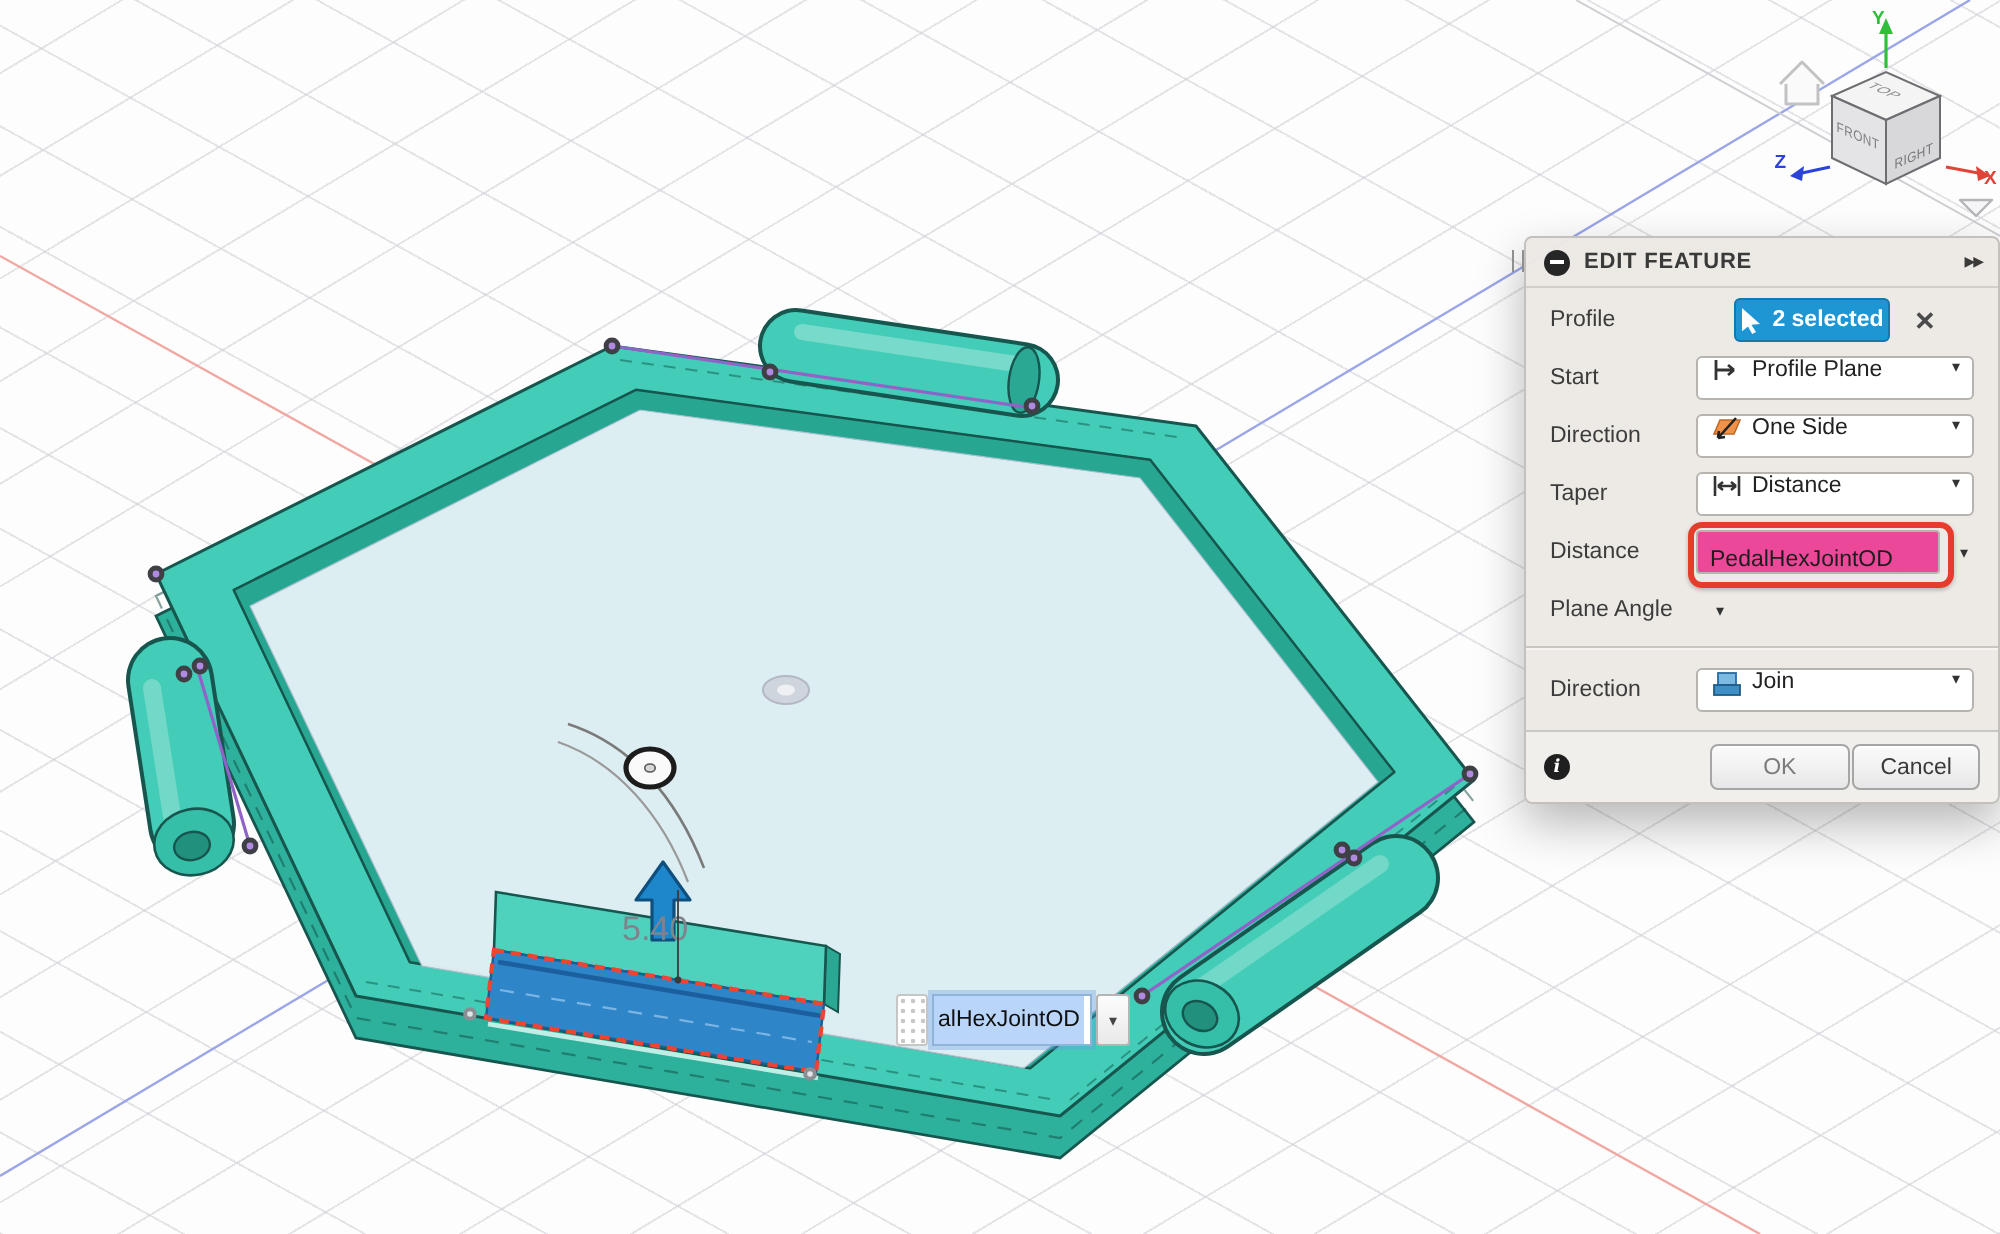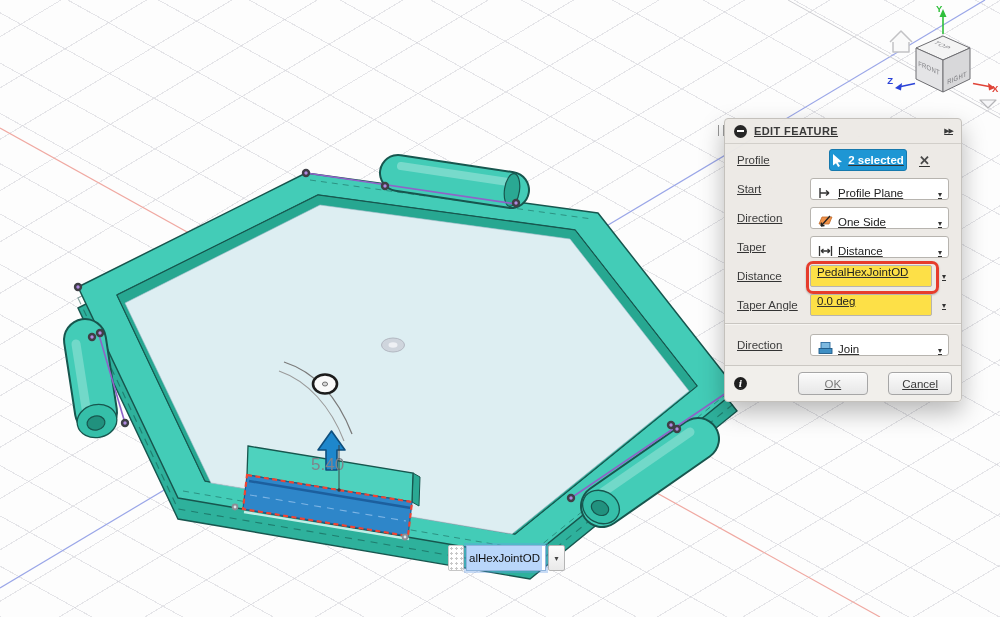--- a/index.html
+++ b/index.html
@@ -7,64 +7,64 @@
     position:relative;width:1000px;height:617px;overflow:hidden;
     background-color:#fdfdfd;
     background-image:
       repeating-linear-gradient(29deg,  rgba(205,205,212,.50) 0 1px, transparent 1px 44px),
       repeating-linear-gradient(329deg, rgba(205,205,212,.50) 0 1px, transparent 1px 44px);
   }
   .scene{position:absolute;inset:0;}
   svg text{font-family:"Liberation Sans",sans-serif;}
 
   
-  .float-input{position:absolute;left:448px;top:497px;display:flex;align-items:stretch;height:26px;z-index:5;margin-top:48px;}
+  .float-input{position:absolute;left:448px;top:497px;display:flex;align-items:stretch;height:26px;z-index:5;}
   .float-handle{width:14px;background:#fff;border:1px solid #c6c6c6;border-radius:2px;
     background-image:radial-gradient(#c8c8c8 1px, transparent 1.3px);background-size:5px 5px;margin-right:2px;}
   .float-field{width:78px;background:#fff;border:1px solid #8fb4dc;box-shadow:0 0 0 2px rgba(100,155,230,.35);
     display:flex;align-items:center;overflow:hidden;}
   .float-field span{background:#b9d6fa;color:#101010;font-size:11.5px;line-height:22px;padding:1px 2px;white-space:nowrap;}
   .float-caret{width:15px;margin-left:2px;background:linear-gradient(#fcfcfc,#e9e9e9);border:1px solid #b5b5b5;
     border-radius:2px;display:flex;align-items:center;justify-content:center;font-size:8px;color:#444;}
 
   
-  .panel{position:absolute;left:724px;top:118px;width:236px;z-index:6;
+  .panel{position:absolute;left:762px;top:118px;width:236px;z-index:6;
     background:rgba(236,233,229,.97);border:1px solid #c4c1bc;border-radius:4px;
-    box-shadow:0 10px 24px rgba(0,0,0,.28);font-size:11.5px;color:#333;text-decoration:underline;}
+    box-shadow:0 10px 24px rgba(0,0,0,.28);font-size:11.5px;color:#333;}
   .panel-grip{position:absolute;left:-7px;top:6px;height:11px;width:4px;
     border-left:1px solid #8f8f8f;border-right:1px solid #8f8f8f;}
   .panel-header{display:flex;align-items:center;height:24px;padding:0 8px 0 9px;border-bottom:1px solid #d2cfca;}
   .minus-circle{width:13px;height:13px;border-radius:50%;background:#262626;display:inline-flex;align-items:center;justify-content:center;margin-right:7px;}
   .minus-circle i{display:block;width:7px;height:2px;background:#fff;}
   .panel-title{font-size:11px;font-weight:bold;color:#3a3a3a;letter-spacing:.4px;flex:1;}
   .detach{font-size:7px;letter-spacing:-1px;color:#3a3a3a;}
   .rows{padding:5px 0 2px;}
   .row{display:flex;align-items:center;height:22px;margin:0 12px 7px;}
   .row label{width:73px;color:#3c3c3c;}
-  .ctl{flex:1;display:flex;align-items:flex-end;background:#fff;border:1px solid #b7b4af;border-radius:3px;height:22px;padding:0 6px;box-sizing:border-box;color:#222;}
+  .ctl{flex:1;display:flex;align-items:flex-start;background:#fff;border:1px solid #b7b4af;border-radius:3px;height:22px;padding:0 6px;box-sizing:border-box;color:#222;}
   .ctl .caret{margin-left:auto;font-size:8px;color:#333;}
   .ctl .gico{width:16px;margin-right:5px;display:inline-flex;align-items:center;justify-content:center;}
   .profile-btn{display:flex;align-items:center;justify-content:center;gap:5px;width:78px;height:22px;border-radius:3px;
     background:var(--blue_button,#1e96d4);color:#fff;font-weight:bold;border:1px solid #1679ad;box-sizing:border-box;margin-left:19px;}
   .xbtn{margin-left:12px;font-size:13px;font-weight:bold;color:#4a4a4a;}
   .field-wrap{position:relative;display:flex;align-items:center;flex:1;}
-  .field{width:122px;height:22px;box-sizing:border-box;background:#fde047;border:1px solid #b7b4af;border-radius:2px;
-    display:flex;align-items:flex-start;padding:0 6px;color:#1d1d1d;}
+  .field{width:122px;height:22px;box-sizing:border-box;background:#ec4899;border:1px solid #b7b4af;border-radius:2px;
+    display:flex;align-items:flex-end;padding:0 6px;color:#1d1d1d;}
   .red-ring{position:absolute;left:-4px;top:-4px;width:127px;height:27px;border:3px solid var(--highlight_red,#e63c2c);
     border-radius:7px;pointer-events:none;box-shadow:0 1px 2px rgba(0,0,0,.25);}
   .field-caret{margin-left:10px;font-size:8px;color:#333;}
   .sep{height:1px;background:#c9c6c1;border-bottom:1px solid #f6f4f1;margin:3px 0 9px;}
   .panel-footer{display:flex;align-items:center;height:35px;padding:0 9px;background:#f1efeb;
     border-top:1px solid #cbc8c3;border-radius:0 0 4px 4px;}
   .info-circle{width:13px;height:13px;border-radius:50%;background:#1f1f1f;color:#fff;display:inline-flex;align-items:center;justify-content:center;
     font-family:"DejaVu Serif",serif;font-style:italic;font-weight:bold;font-size:9px;}
   .btn{height:21px;padding:0 13px;border:1px solid #a6a6a6;border-radius:4px;background:linear-gradient(#fbfbfb,#e7e7e7);
     font-size:11.5px;display:inline-flex;align-items:center;box-shadow:0 1px 0 rgba(255,255,255,.7) inset;}
   .btn-ok{margin-left:auto;color:#7c7c7c;padding:0 26px;}
-  .btn-cancel{margin-left:20px;color:#3a3a3a;}
+  .btn-cancel{margin-left:1px;color:#3a3a3a;}
 </style>
 </head>
 <body>
 
 <div class="canvas">
 
   <svg class="scene" viewBox="0 0 1000 617">
 
     <line x1="0" y1="128" x2="880" y2="617" stroke="var(--construction_red,#f0a9a2)" stroke-width="1.2"></line>
     <line x1="0" y1="588" x2="985" y2="0" stroke="var(--construction_blue,#9aa6e8)" stroke-width="1.2"></line>
@@ -274,25 +274,22 @@
         <span class="field-wrap">
           <span class="field">
             <span>PedalHexJointOD</span>
           </span>
           <span class="red-ring"></span>
           <span class="field-caret">▾</span>
         </span>
       </div>
 
       <div class="row">
-        <label>Taper Angle</label>
+        <label>Plane Angle</label>
         <span class="field-wrap">
-          <span class="field">
-            <span>0.0 deg</span>
-          </span>
           <span class="field-caret">▾</span>
         </span>
       </div>
 
       <div class="sep"></div>
 
       <div class="row">
         <label>Direction</label>
         <span class="ctl">
           <span class="gico">

